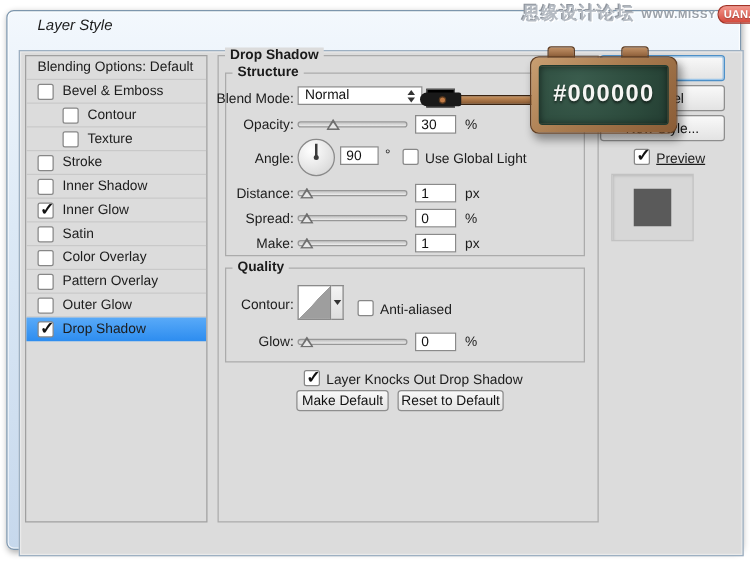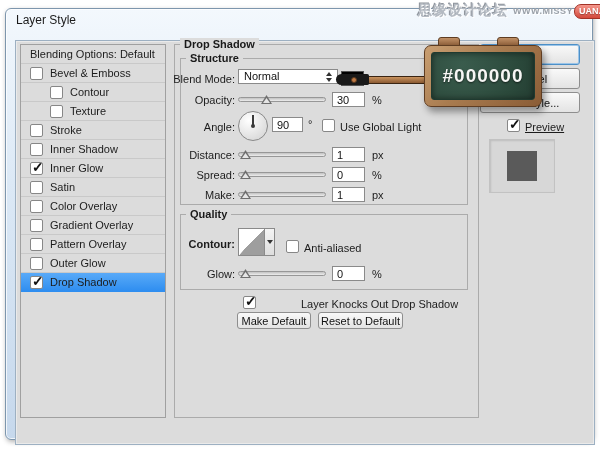--- a/index.html
+++ b/index.html
@@ -5,21 +5,21 @@
   * { margin:0; padding:0; box-sizing:border-box; }
   html,body { width:600px; height:449px; background:#fff; overflow:hidden;
               font-family:"Liberation Sans", sans-serif; }
 
   
   .window { position:absolute; left:5px; top:8px; width:588px; height:432px;
     border-radius:6px; border:1px solid #7d96ad;
     background:linear-gradient(180deg,#f3f8fd 0%,#dce9f6 40%,#c6d8ec 100%);
     box-shadow: inset 0 0 0 1px rgba(255,255,255,.75), 1px 2px 5px rgba(0,0,0,.3); }
   .titlebar { position:absolute; left:0; top:0; right:0; height:23px;
-    font-size:12px; color:#1b1b1b; line-height:23px; padding-left:10px; }
+    font-size:12px; color:#1b1b1b; line-height:23px; padding-left:24px;font-style:italic; }
   .content { position:absolute; left:9px; top:31px; width:580px; height:405px;
     background:#dcdcdc; border:1px solid #9db0c2;
     box-shadow: inset 0 0 0 1px rgba(255,255,255,.4); }
 
   
   .sidebar { position:absolute; left:20px; top:44px; width:146px; height:374px;
     border:1px solid #a0a0a0; background:#dcdcdc; overflow:hidden; }
   .sb-row { height:19px; display:flex; align-items:center; padding-left:9px;
     border-bottom:1px solid #c9c9c9; font-size:11px; color:#1c1c1c; }
   .sb-row.indent { padding-left:29px; }
@@ -165,24 +165,20 @@
     <div class="sb-row">
       <span class="checkbox"></span>
       <span class="sb-label">Satin</span>
     </div>
     <div class="sb-row">
       <span class="checkbox"></span>
       <span class="sb-label">Color Overlay</span>
     </div>
     <div class="sb-row">
       <span class="checkbox"></span>
-      <span class="sb-label">Gradient Overlay</span>
-    </div>
-    <div class="sb-row">
-      <span class="checkbox"></span>
       <span class="sb-label">Pattern Overlay</span>
     </div>
     <div class="sb-row">
       <span class="checkbox"></span>
       <span class="sb-label">Outer Glow</span>
     </div>
     <div class="sb-row selected">
       <span class="checkbox checked"></span>
       <span class="sb-label">Drop Shadow</span>
     </div>
@@ -240,35 +236,35 @@
 <span class="pslabel" style="left:140px; top:189px;">Make:</span>
 <div class="slider" style="left:238px; top:192px;">
   <div class="thumb" style="left:1px;"></div>
 </div>
 <input class="valbox" style="left: 332px; top: 187px;" readonly="" value="1">
 <span class="unit" style="left:372px; top:189px;">px</span>
 
 <div class="fieldset" style="left:180px; top:214px; width:288px; height:76px;">
   <span class="legend">Quality</span>
 </div>
-<span class="pslabel" style="left:140px; top:238px;font-weight:bold;">Contour:</span>
+<span class="pslabel" style="left:140px; top:238px;">Contour:</span>
 <div class="contour-thumb"></div>
 <div class="contour-arrow"></div>
 <span class="checkbox" style="position:absolute; left:286px; top:240px;"></span>
 <span class="unit" style="left:304px; top:242px;">Anti-aliased</span>
 
 <span class="pslabel" style="left:140px; top:268px;">Glow:</span>
 <div class="slider" style="left:238px; top:271px;">
   <div class="thumb" style="left:1px;"></div>
 </div>
 <input class="valbox" style="left: 332px; top: 266px;" readonly="" value="0">
 <span class="unit" style="left:372px; top:268px;">%</span>
 
 <span class="checkbox checked" style="position:absolute; left:243px; top:296px;"></span>
-<span class="unit" style="left:261px; top:298px;margin-left:40px;">Layer Knocks Out Drop Shadow</span>
+<span class="unit" style="left:261px; top:298px;">Layer Knocks Out Drop Shadow</span>
 <div class="btn" style="left:237px; top:312px; width:74px; height:17px;">Make Default</div>
 <div class="btn" style="left:318px; top:312px; width:85px; height:17px;">Reset to Default</div>
 
 <div class="btn default" style="left:480px; top:44px; width:100px; height:21px;">OK</div>
 <div class="btn" style="left:480px; top:68px; width:100px; height:21px;">Cancel</div>
 <div class="btn" style="left:480px; top:92px; width:100px; height:21px;">New Style...</div>
 <span class="checkbox checked" style="position:absolute; left:507px; top:119px;"></span>
 <span class="unit" style="left:525px; top:121px;text-decoration:underline;">Preview</span>
 <div class="preview-well">
   <div class="preview-square" style="background: rgb(90, 90, 90);"></div>

